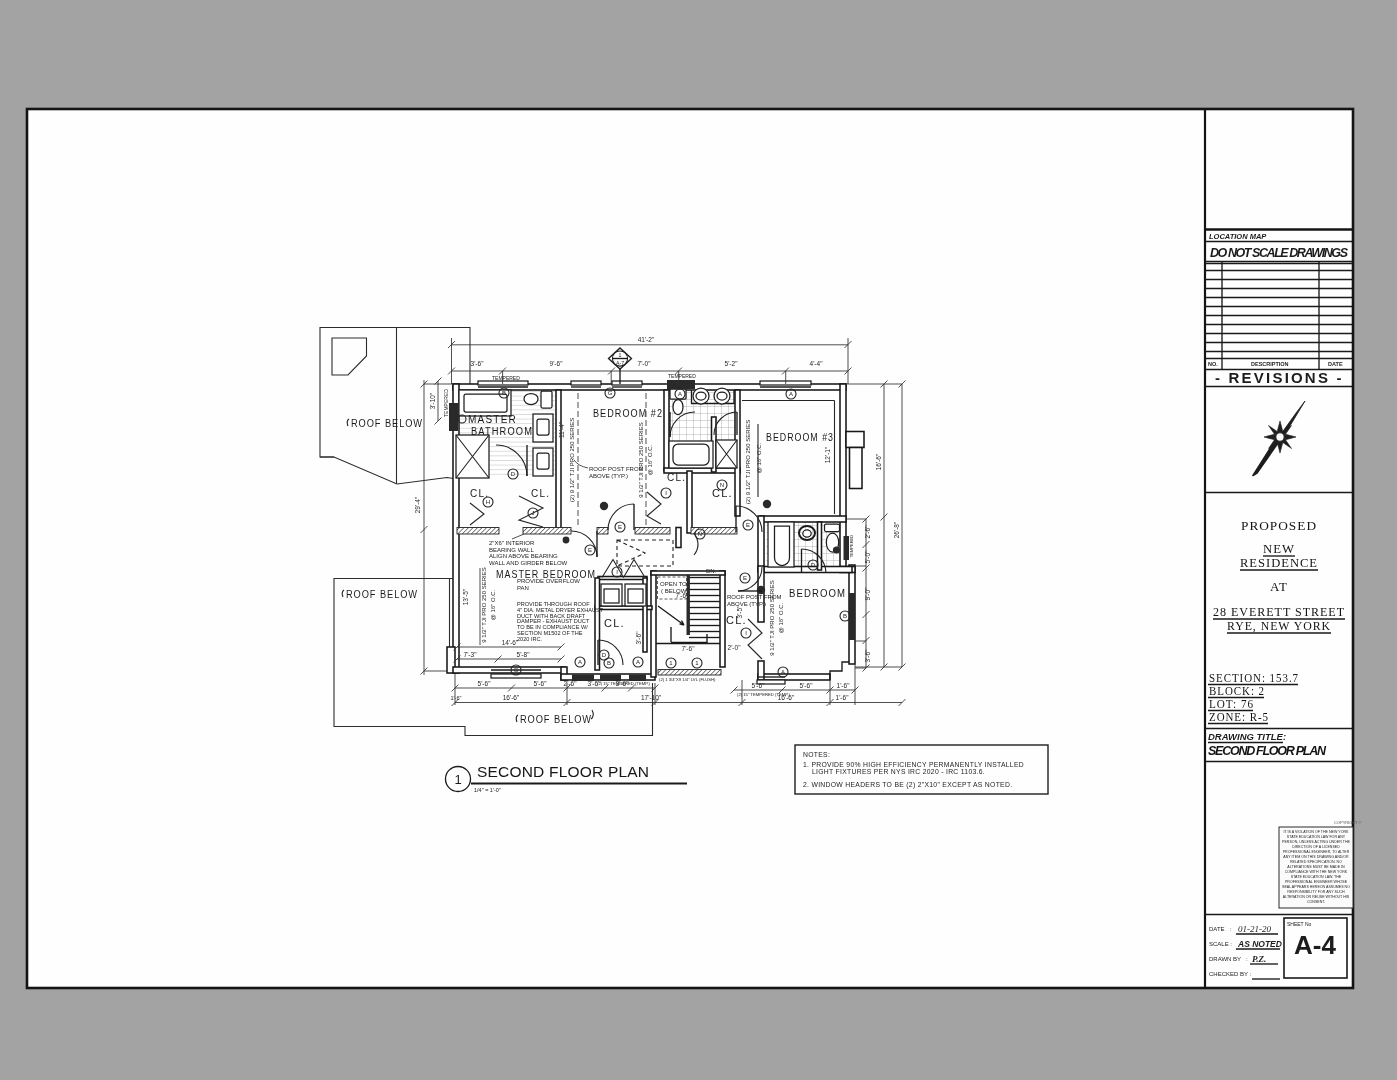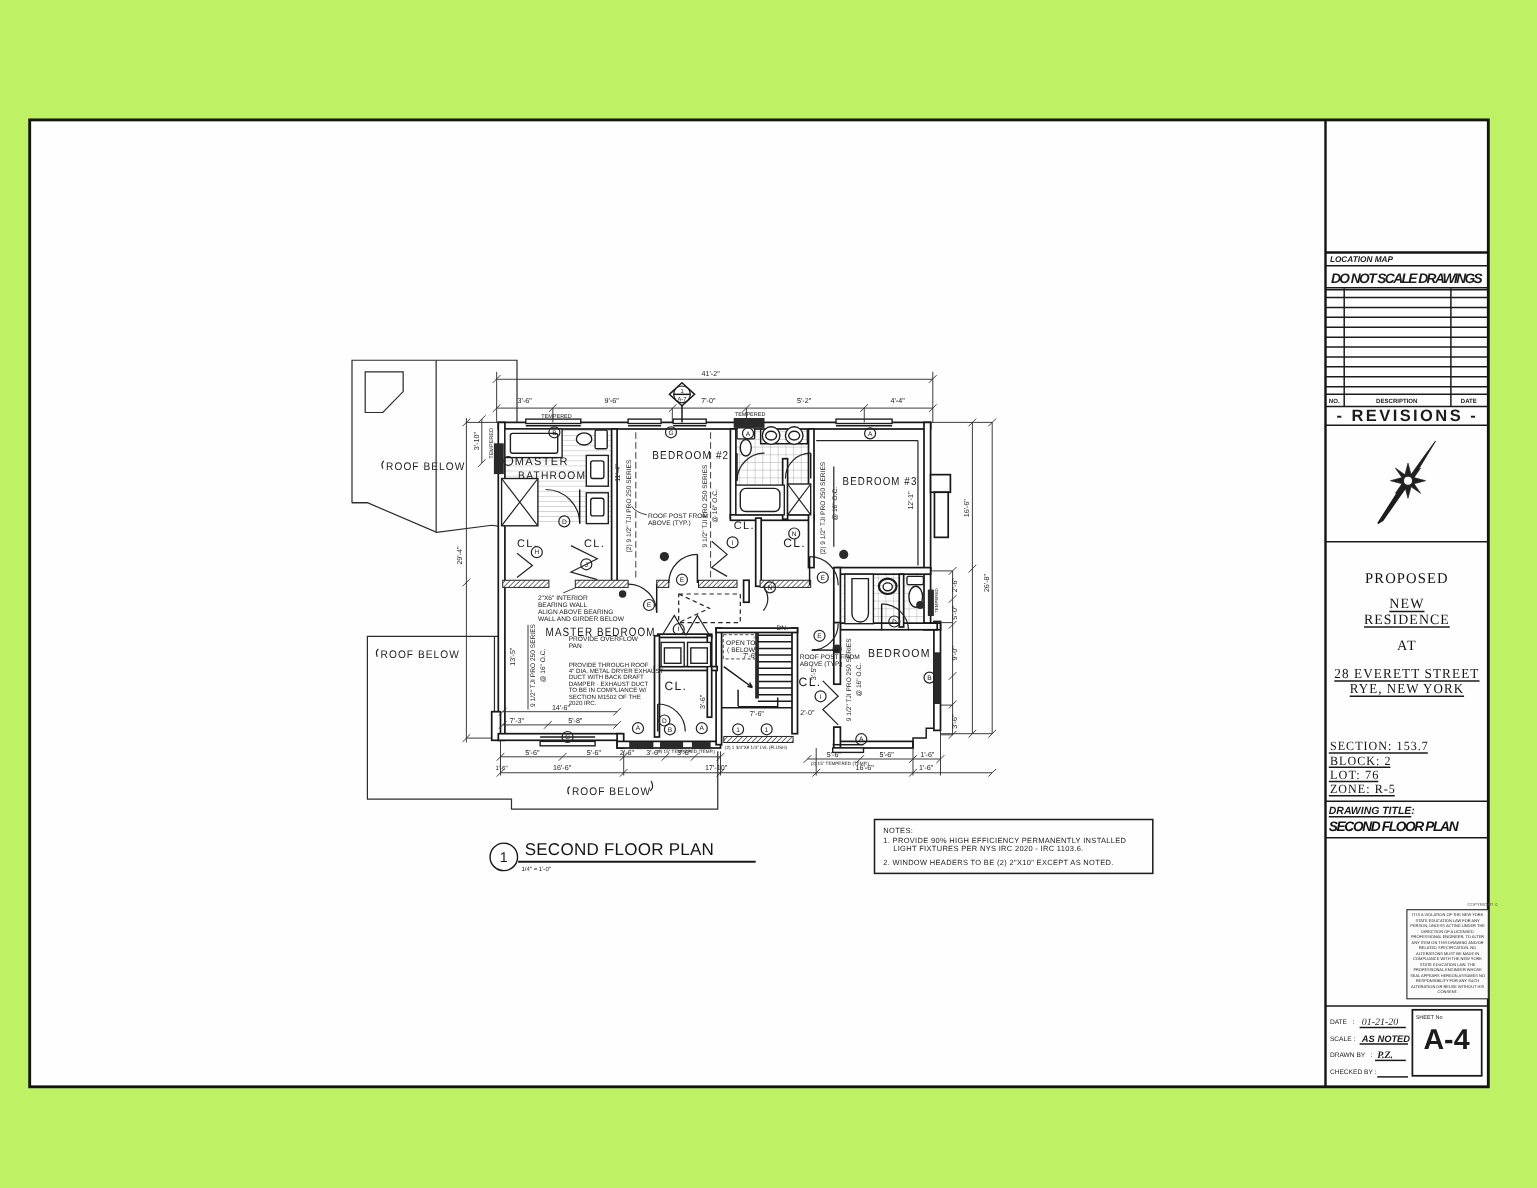--- a/index.html
+++ b/index.html
@@ -1,16 +1,16 @@
 <!DOCTYPE html>
 <html><head>
 <meta charset="utf-8">
 <style>
   html,body{margin:0;padding:0;background:#ffffff;}
-  #page{position:relative;width:1397px;height:1080px;background:#bef264;overflow:hidden;}
+  #page{position:relative;width:1397px;height:1080px;background:#a3a3a3;overflow:hidden;}
   svg{position:absolute;top:0;left:0;}
   text{fill:#1c1c1c;}
   .ln{stroke:#1a1a1a;stroke-width:1.35;fill:none;}
   .wall{fill:#ffffff;stroke:#181818;stroke-width:1.55;}
   .dark{fill:#2a2a2a;stroke:none;}
   .fx{fill:#ffffff;stroke:#1e1e1e;stroke-width:1.25;}
   .dim{stroke:#303030;stroke-width:0.85;fill:none;}
   .roof{stroke:#2c2c2c;stroke-width:1.1;fill:none;}
   .arc{stroke:#242424;stroke-width:1.1;fill:none;}
   .t-room{font:10.5px "Liberation Sans",sans-serif;letter-spacing:1.2px;fill:#181818;}

